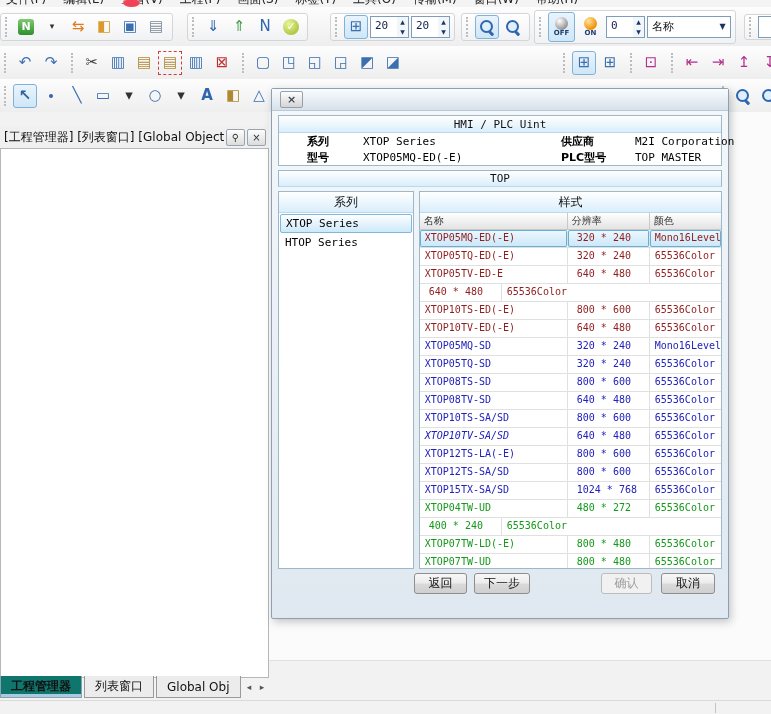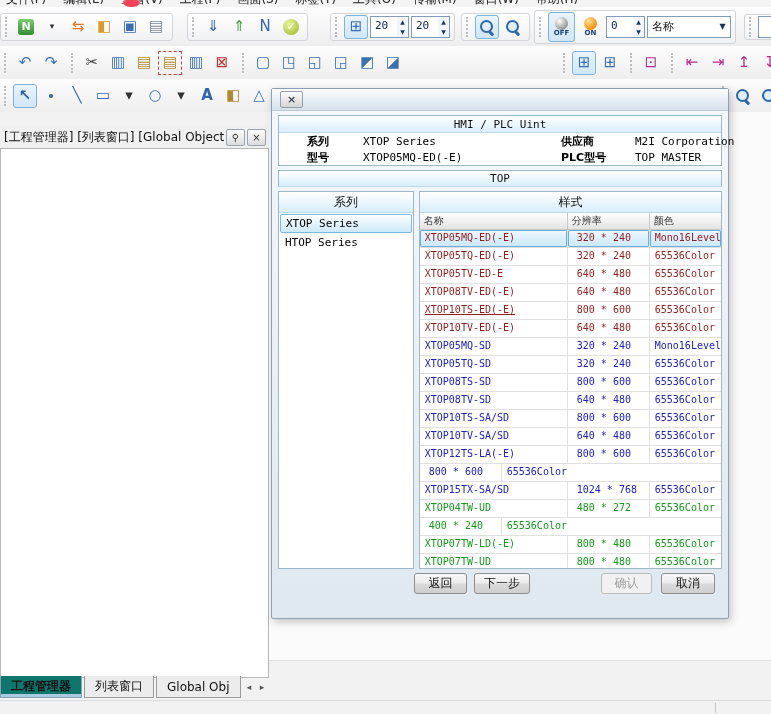--- a/index.html
+++ b/index.html
@@ -446,26 +446,25 @@
               <span class="cell c-name" style="color: rgb(143, 29, 29);">XTOP05TQ-ED(-E)</span>
               <span class="cell c-res" style="color: rgb(143, 29, 29);">320 * 240</span>
               <span class="cell c-color" style="color: rgb(143, 29, 29);">65536Color</span>
             </div>
             <div class="trow">
               <span class="cell c-name" style="color: rgb(143, 29, 29);">XTOP05TV-ED-E</span>
               <span class="cell c-res" style="color: rgb(143, 29, 29);">640 * 480</span>
               <span class="cell c-color" style="color: rgb(143, 29, 29);">65536Color</span>
             </div>
             <div class="trow">
-              <span class="cell c-name" style="color: rgb(143, 29, 29);">XTOP08TV-ED(-E)</span>
               <span class="cell c-res" style="color: rgb(143, 29, 29);">640 * 480</span>
               <span class="cell c-color" style="color: rgb(143, 29, 29);">65536Color</span>
             </div>
             <div class="trow">
-              <span class="cell c-name" style="color: rgb(143, 29, 29); text-decoration: underline;">XTOP10TS-ED(-E)</span>
+              <span class="cell c-name" style="color: rgb(143, 29, 29);">XTOP10TS-ED(-E)</span>
               <span class="cell c-res" style="color: rgb(143, 29, 29);">800 * 600</span>
               <span class="cell c-color" style="color: rgb(143, 29, 29);">65536Color</span>
             </div>
             <div class="trow">
               <span class="cell c-name" style="color: rgb(143, 29, 29);">XTOP10TV-ED(-E)</span>
               <span class="cell c-res" style="color: rgb(143, 29, 29);">640 * 480</span>
               <span class="cell c-color" style="color: rgb(143, 29, 29);">65536Color</span>
             </div>
             <div class="trow">
               <span class="cell c-name" style="color: rgb(33, 33, 189);">XTOP05MQ-SD</span>
@@ -486,30 +485,31 @@
               <span class="cell c-name" style="color: rgb(33, 33, 189);">XTOP08TV-SD</span>
               <span class="cell c-res" style="color: rgb(33, 33, 189);">640 * 480</span>
               <span class="cell c-color" style="color: rgb(33, 33, 189);">65536Color</span>
             </div>
             <div class="trow">
               <span class="cell c-name" style="color: rgb(33, 33, 189);">XTOP10TS-SA/SD</span>
               <span class="cell c-res" style="color: rgb(33, 33, 189);">800 * 600</span>
               <span class="cell c-color" style="color: rgb(33, 33, 189);">65536Color</span>
             </div>
             <div class="trow">
-              <span class="cell c-name" style="color: rgb(33, 33, 189);">XTOP10TV-SA/SD</span>
+              <span class="cell c-name" style="color: rgb(33, 33, 189); font-style: italic;">XTOP10TV-SA/SD</span>
               <span class="cell c-res" style="color: rgb(33, 33, 189);">640 * 480</span>
               <span class="cell c-color" style="color: rgb(33, 33, 189);">65536Color</span>
             </div>
             <div class="trow">
               <span class="cell c-name" style="color: rgb(33, 33, 189);">XTOP12TS-LA(-E)</span>
               <span class="cell c-res" style="color: rgb(33, 33, 189);">800 * 600</span>
               <span class="cell c-color" style="color: rgb(33, 33, 189);">65536Color</span>
             </div>
             <div class="trow">
+              <span class="cell c-name" style="color: rgb(33, 33, 189);">XTOP12TS-SA/SD</span>
               <span class="cell c-res" style="color: rgb(33, 33, 189);">800 * 600</span>
               <span class="cell c-color" style="color: rgb(33, 33, 189);">65536Color</span>
             </div>
             <div class="trow">
               <span class="cell c-name" style="color: rgb(33, 33, 189);">XTOP15TX-SA/SD</span>
               <span class="cell c-res" style="color: rgb(33, 33, 189);">1024 * 768</span>
               <span class="cell c-color" style="color: rgb(33, 33, 189);">65536Color</span>
             </div>
             <div class="trow">
               <span class="cell c-name" style="color: rgb(19, 153, 26);">XTOP04TW-UD</span>

